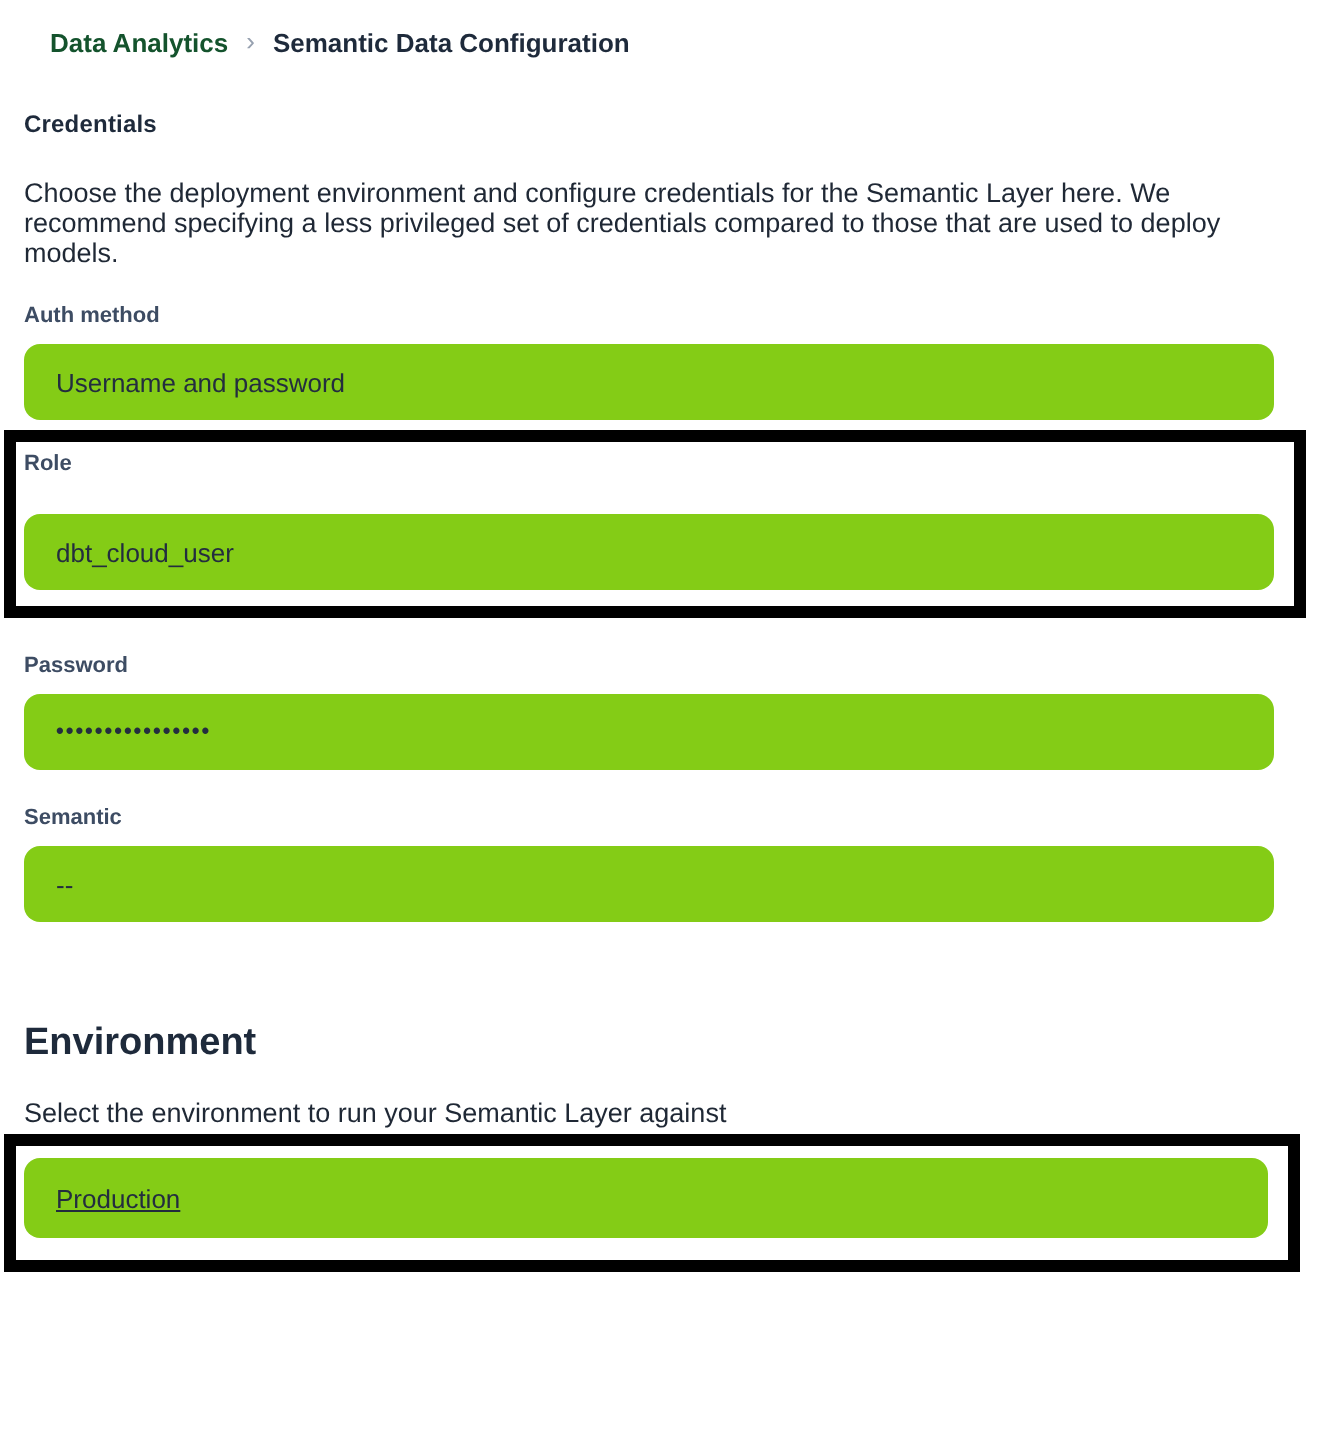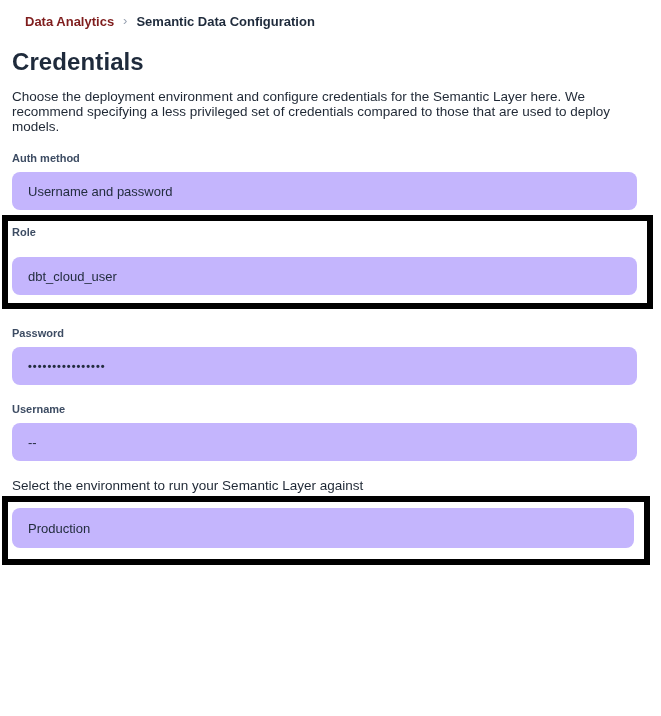--- a/index.html
+++ b/index.html
@@ -12,28 +12,28 @@
     overflow: hidden;
   }
   .page { padding: 14px 24px 0 12px; }
 
   
   .breadcrumb {
     display: flex; align-items: center; gap: 9px;
     font-size: 13px; font-weight: 700;
     padding-left: 1px;
   }
-  .bc-link { color: #7f1d1d; cursor: pointer; padding-left: 12px; }
+  .bc-link { color: #14532d; cursor: pointer; padding-left: 12px; }
   .bc-sep { color: #97a1b0; font-size: 13px; font-weight: 400; position: relative; top: -1px; }
   .bc-current { color: #1e2a3b; }
 
   
   h1.section-title {
     margin: 22px 0 0 0;
-    font-size: 24px; line-height: 22px;
+    font-size: 12px; line-height: 22px;
     font-weight: 700; color: #1e2a3b;
     letter-spacing: 0.1px;
   }
   h2.section-title {
     margin: 50px 0 0 0;
     font-size: 19px; line-height: 21px;
     font-weight: 700; color: #1e2a3b;
   }
   .desc {
     margin: 16px 0 0 0;
@@ -46,38 +46,39 @@
   
   .field-group { margin-top: 18px; }
   .field-group.tight { margin-top: 18px; }
   .field-label {
     font-size: 11px; line-height: 13px;
     font-weight: 700; color: #3d4c63;
   }
   .field-box {
     margin-top: 7px;
     height: 38px;
-    background: #c4b5fd;
+    background: #84cc16;
     border-radius: 8px;
     display: flex; align-items: center;
     padding: 0 16px;
   }
   .field-value { font-size: 13px; color: #232d3f; }
   .field-value.password { letter-spacing: 1px; font-size: 11px; font-weight: 700; }
 
   
   .highlight-box {
     border: 6px solid #000000;
     margin: 5px -16px 0 -10px;
     padding: 5px 10px 8px 4px;
   }
   .highlight-box .field-group:first-child { margin-top: 0; }
   .highlight-box.env {
     margin: 2px -13px 0 -10px;
     padding: 6px 10px 11px 4px;
+    text-decoration: underline;
   }
   .highlight-box.env .field-box { margin-top: 0; height: 40px; }
 </style>
 </head>
 <body>
 
 <div class="page">
 
   <nav class="breadcrumb">
     <span class="bc-link">Data Analytics</span>
@@ -108,26 +109,27 @@
   </div>
 
   <div class="field-group tight">
     <div class="field-label">Password</div>
     <div class="field-box">
       <span class="field-value password">••••••••••••••••</span>
     </div>
   </div>
 
   <div class="field-group">
-    <div class="field-label">Username</div>
+    <div class="field-label">Semantic</div>
     <div class="field-box">
       <span class="field-value">--</span>
     </div>
   </div>
 
+  <h2 class="section-title">Environment</h2>
 
   <p class="desc single">Select the environment to run your Semantic Layer against</p>
 
   <div class="highlight-box env">
     <div class="field-box">
       <span class="field-value">Production</span>
     </div>
   </div>
 
 </div>

